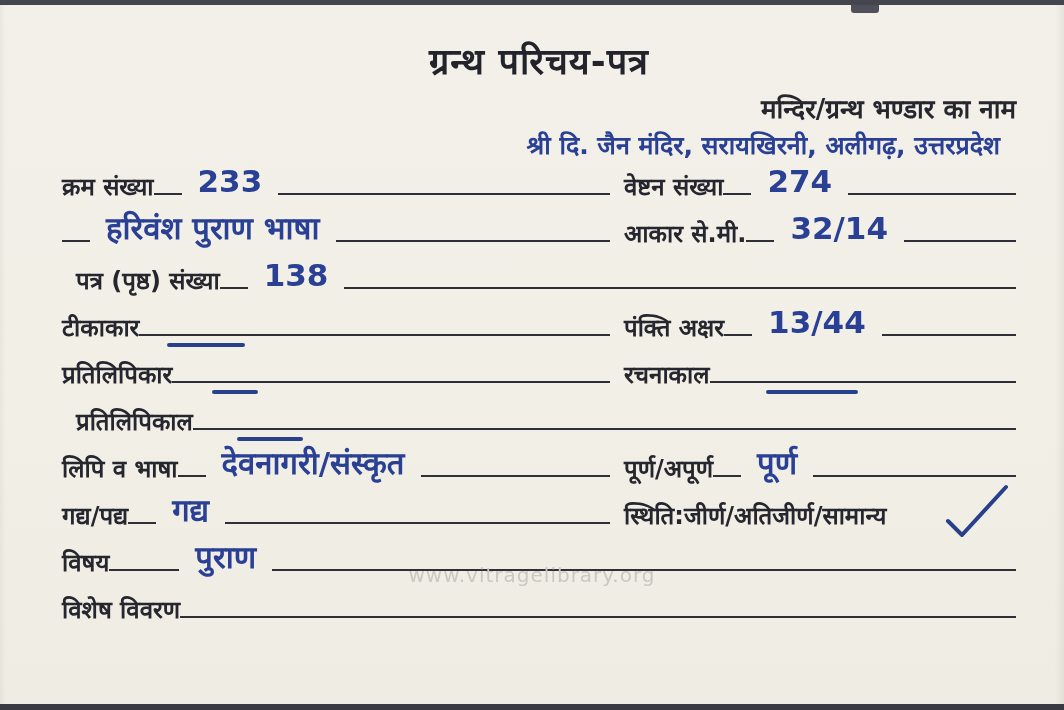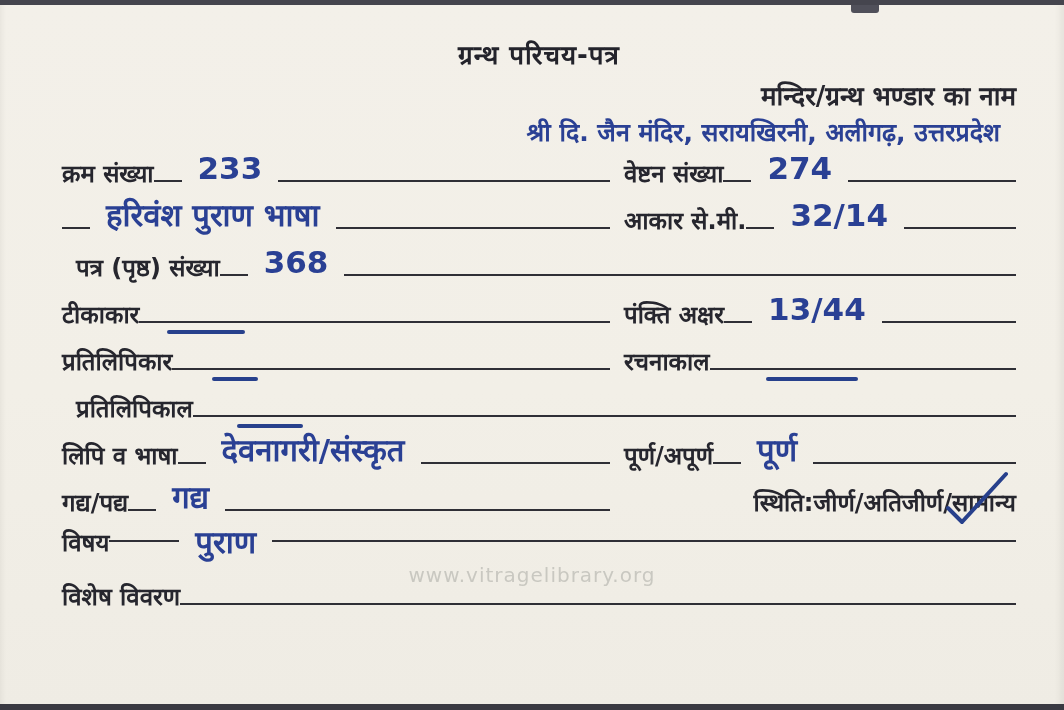--- a/index.html
+++ b/index.html
@@ -7,30 +7,30 @@
     position:relative;width:1064px;height:710px;overflow:hidden;
     background:linear-gradient(180deg,#f3f0e9 0%,#f2efe7 55%,#efece4 100%);
     font-family:"DejaVu Sans","Liberation Sans",sans-serif;
     box-shadow:inset -4px 0 6px rgba(0,0,0,0.06), inset 3px 0 5px rgba(0,0,0,0.04);
   }
   .edge-top{position:absolute;top:0;left:0;width:100%;height:5px;background:#45454e;}
   .edge-bottom{position:absolute;bottom:0;left:0;width:100%;height:6px;background:#3a3a42;}
   .edge-notch{position:absolute;top:5px;left:851px;width:28px;height:8px;background:#50505a;border-radius:0 0 3px 3px;}
   .content{position:absolute;left:62px;top:12px;width:954px;}
   .title{
-    text-align:center;font-size:26px;font-weight:bold;color:#23232b;
+    text-align:center;font-size:36px;font-weight:bold;color:#23232b;
     margin-top:24px;letter-spacing:1px;
   }
   .header-row{display:flex;align-items:flex-end;height:54px;margin-top:10px;flex-direction:column;}
   .header-row .lbl{font-size:26px;}
   .header-row .val{font-size:25px;padding-left:36px;}
   .grid{margin-top:12px;}
   .row{display:flex;height:47px;}
   .cell-l{flex:0 0 548px;display:flex;align-items:flex-end;min-width:0;}
-  .cell-r{flex:1;display:flex;align-items:flex-end;margin-left:14px;min-width:0;position:relative;justify-content:flex-end;}
+  .cell-r{flex:1;display:flex;align-items:flex-end;margin-left:14px;min-width:0;position:relative;}
   .lbl{
     font-size:24px;font-weight:700;color:#26262e;white-space:nowrap;
     line-height:1.1;padding-bottom:8px;
   }
   .val{
     font-size:31px;font-weight:700;color:#2a4094;white-space:nowrap;
     line-height:1.1;padding-bottom:10px;padding-left:16px;padding-right:16px;
   }
   .seg{width:28px;border-top:2px solid #2f2f36;margin-bottom:13px;flex:0 0 auto;}
   .seg.w{width:70px;}
@@ -90,21 +90,21 @@
           <span class="seg"></span>
           <span class="val">32/14</span>
           <span class="line"></span>
         </div>
       </div>
 
       <div class="row">
         <div class="cell-r">
           <span class="lbl">पत्र (पृष्ठ) संख्या</span>
           <span class="seg"></span>
-          <span class="val">368</span>
+          <span class="val">138</span>
           <span class="line"></span>
         </div>
       </div>
 
       <div class="row">
         <div class="cell-l">
           <span class="lbl">टीकाकार</span>
           <span class="line">
             <span class="pen-dash dash-a"></span>
           </span>
@@ -165,21 +165,21 @@
         </div>
         <div class="cell-r">
           <span class="lbl">स्थिति:जीर्ण/अतिजीर्ण/सामान्य</span>
           <svg class="checkmark" viewBox="0 0 72 62">
             <polyline points="6,38 20,52 64,4" fill="none" stroke="#27408c" stroke-width="4" stroke-linecap="round" stroke-linejoin="round"></polyline>
           </svg>
         </div>
       </div>
 
       <div class="row">
-        <div class="cell-l" style="flex:1 1 auto;align-items:center;">
+        <div class="cell-l" style="flex:1 1 auto;">
           <span class="lbl">विषय</span>
           <span class="seg w"></span>
           <span class="val">पुराण</span>
           <span class="line"></span>
         </div>
       </div>
 
       <div class="row">
         <div class="cell-l" style="flex:1 1 auto;">
           <span class="lbl">विशेष विवरण</span>

